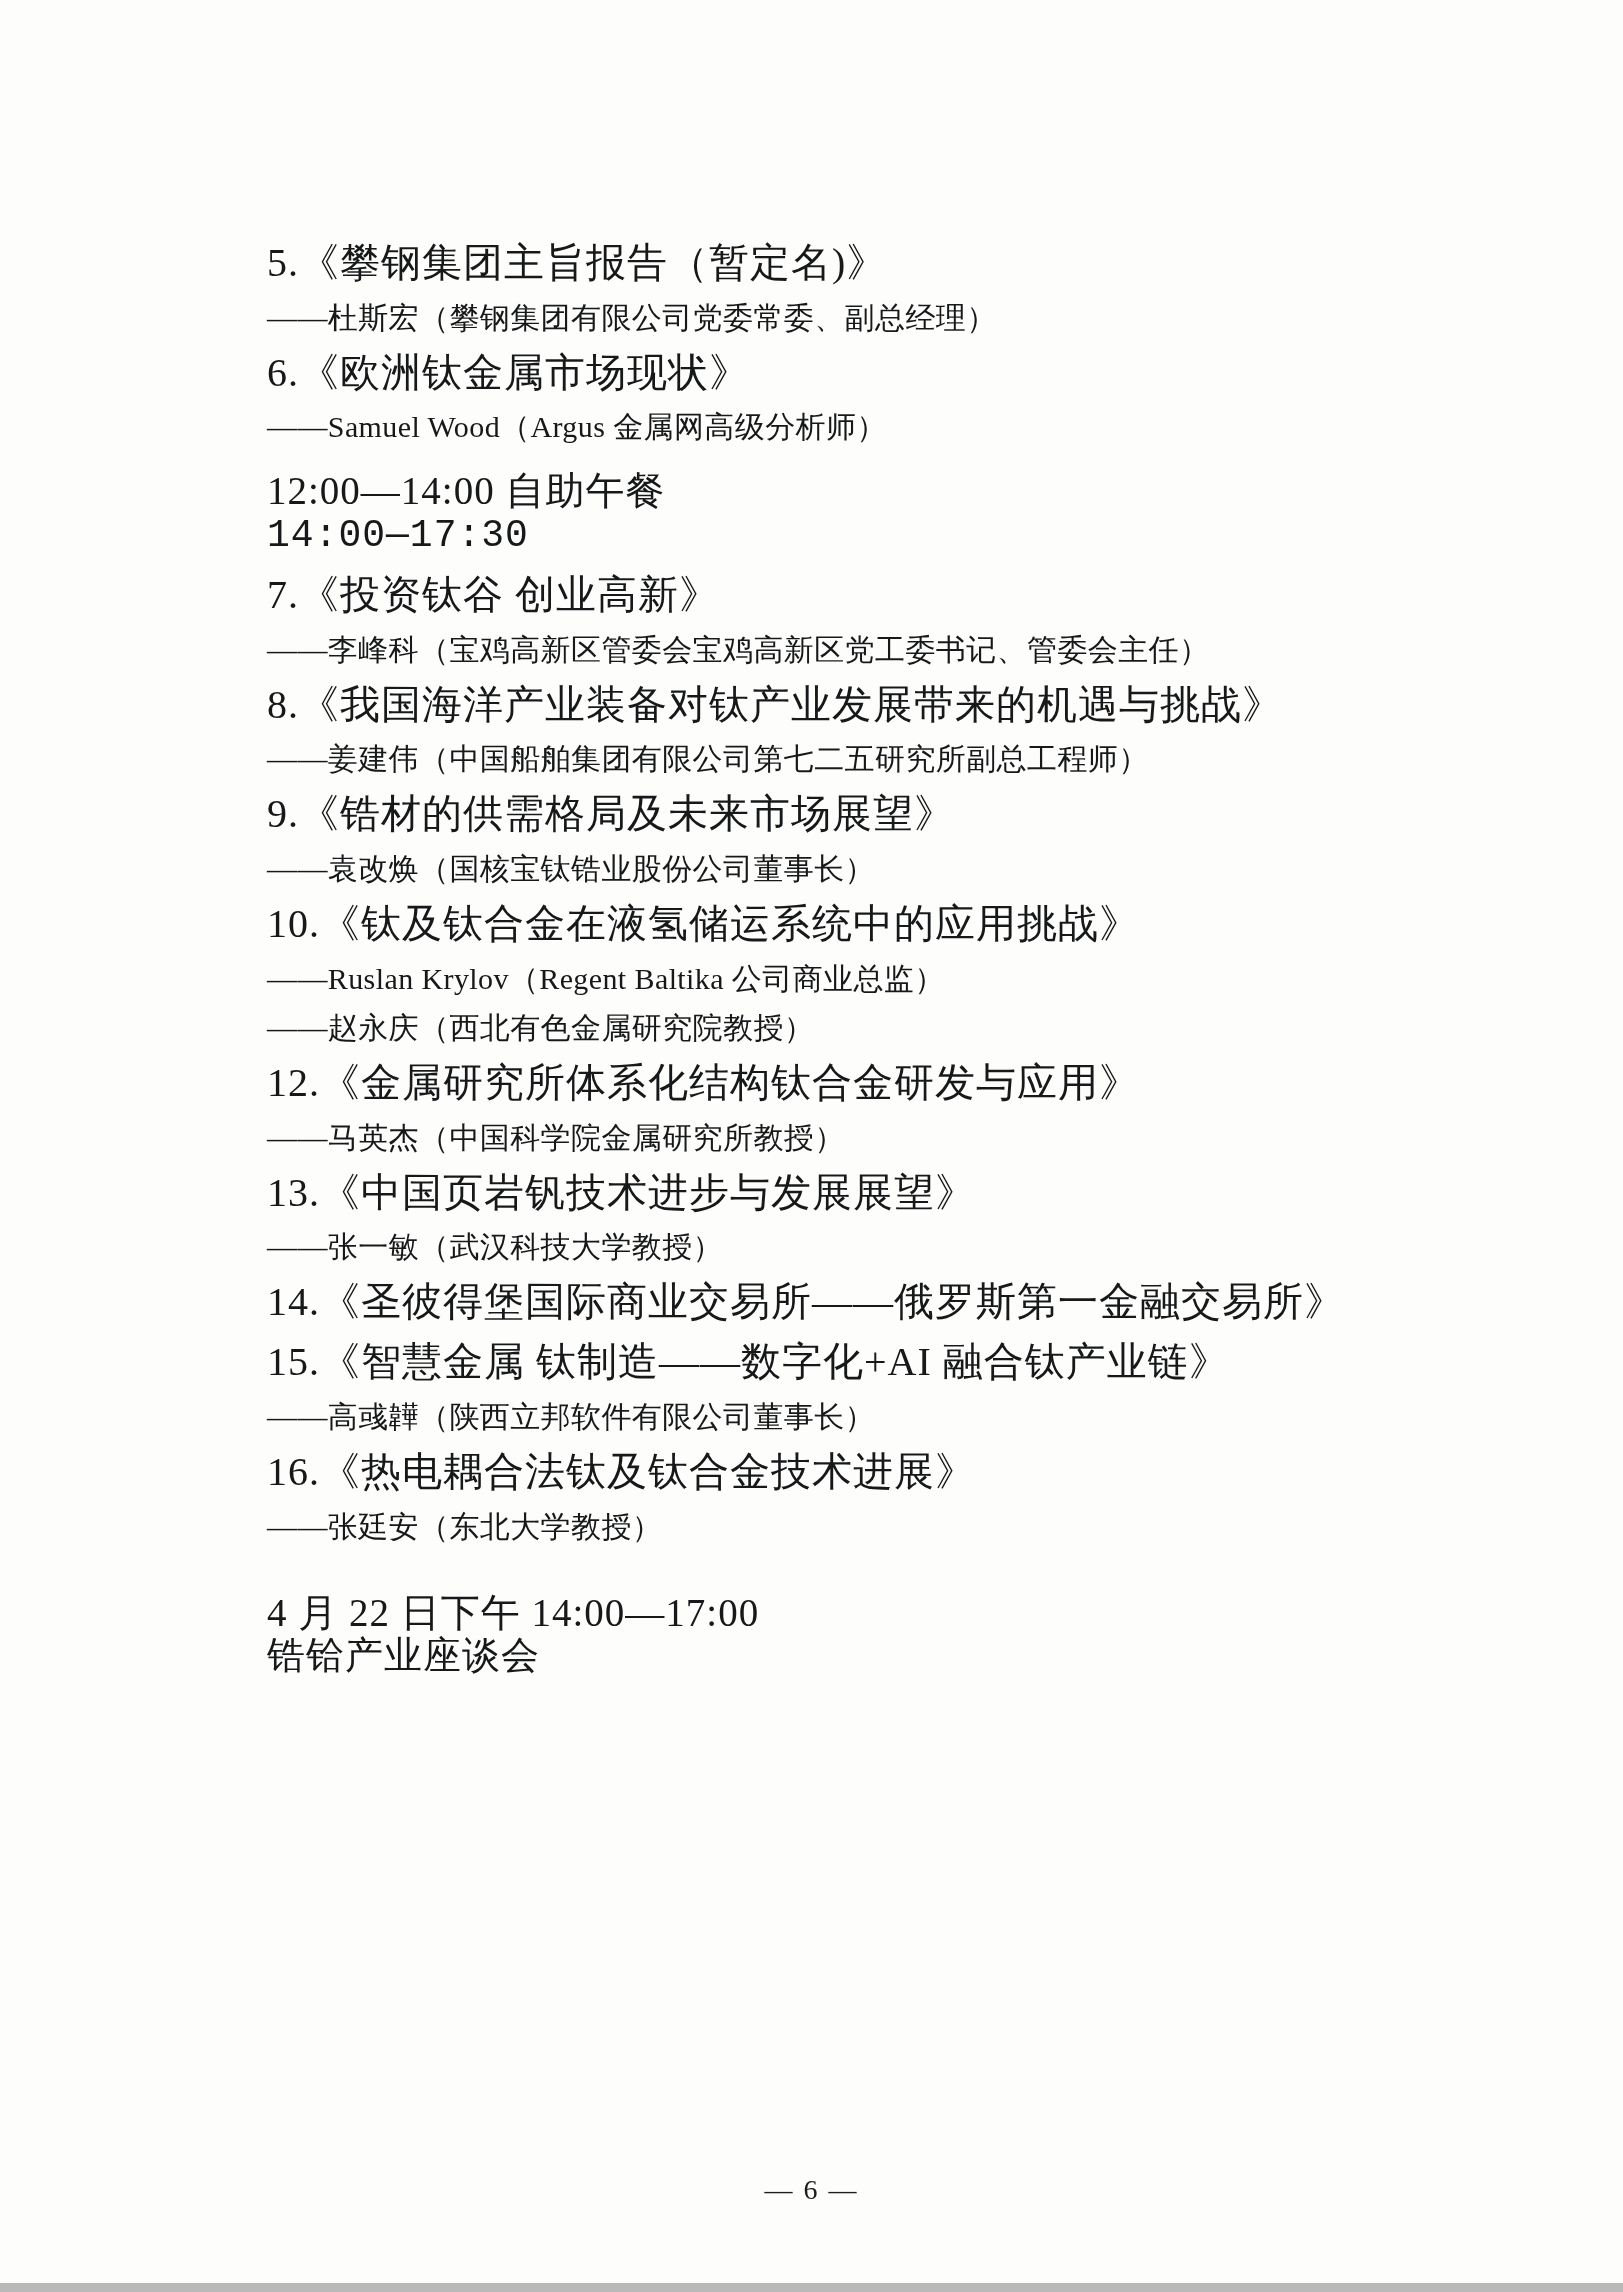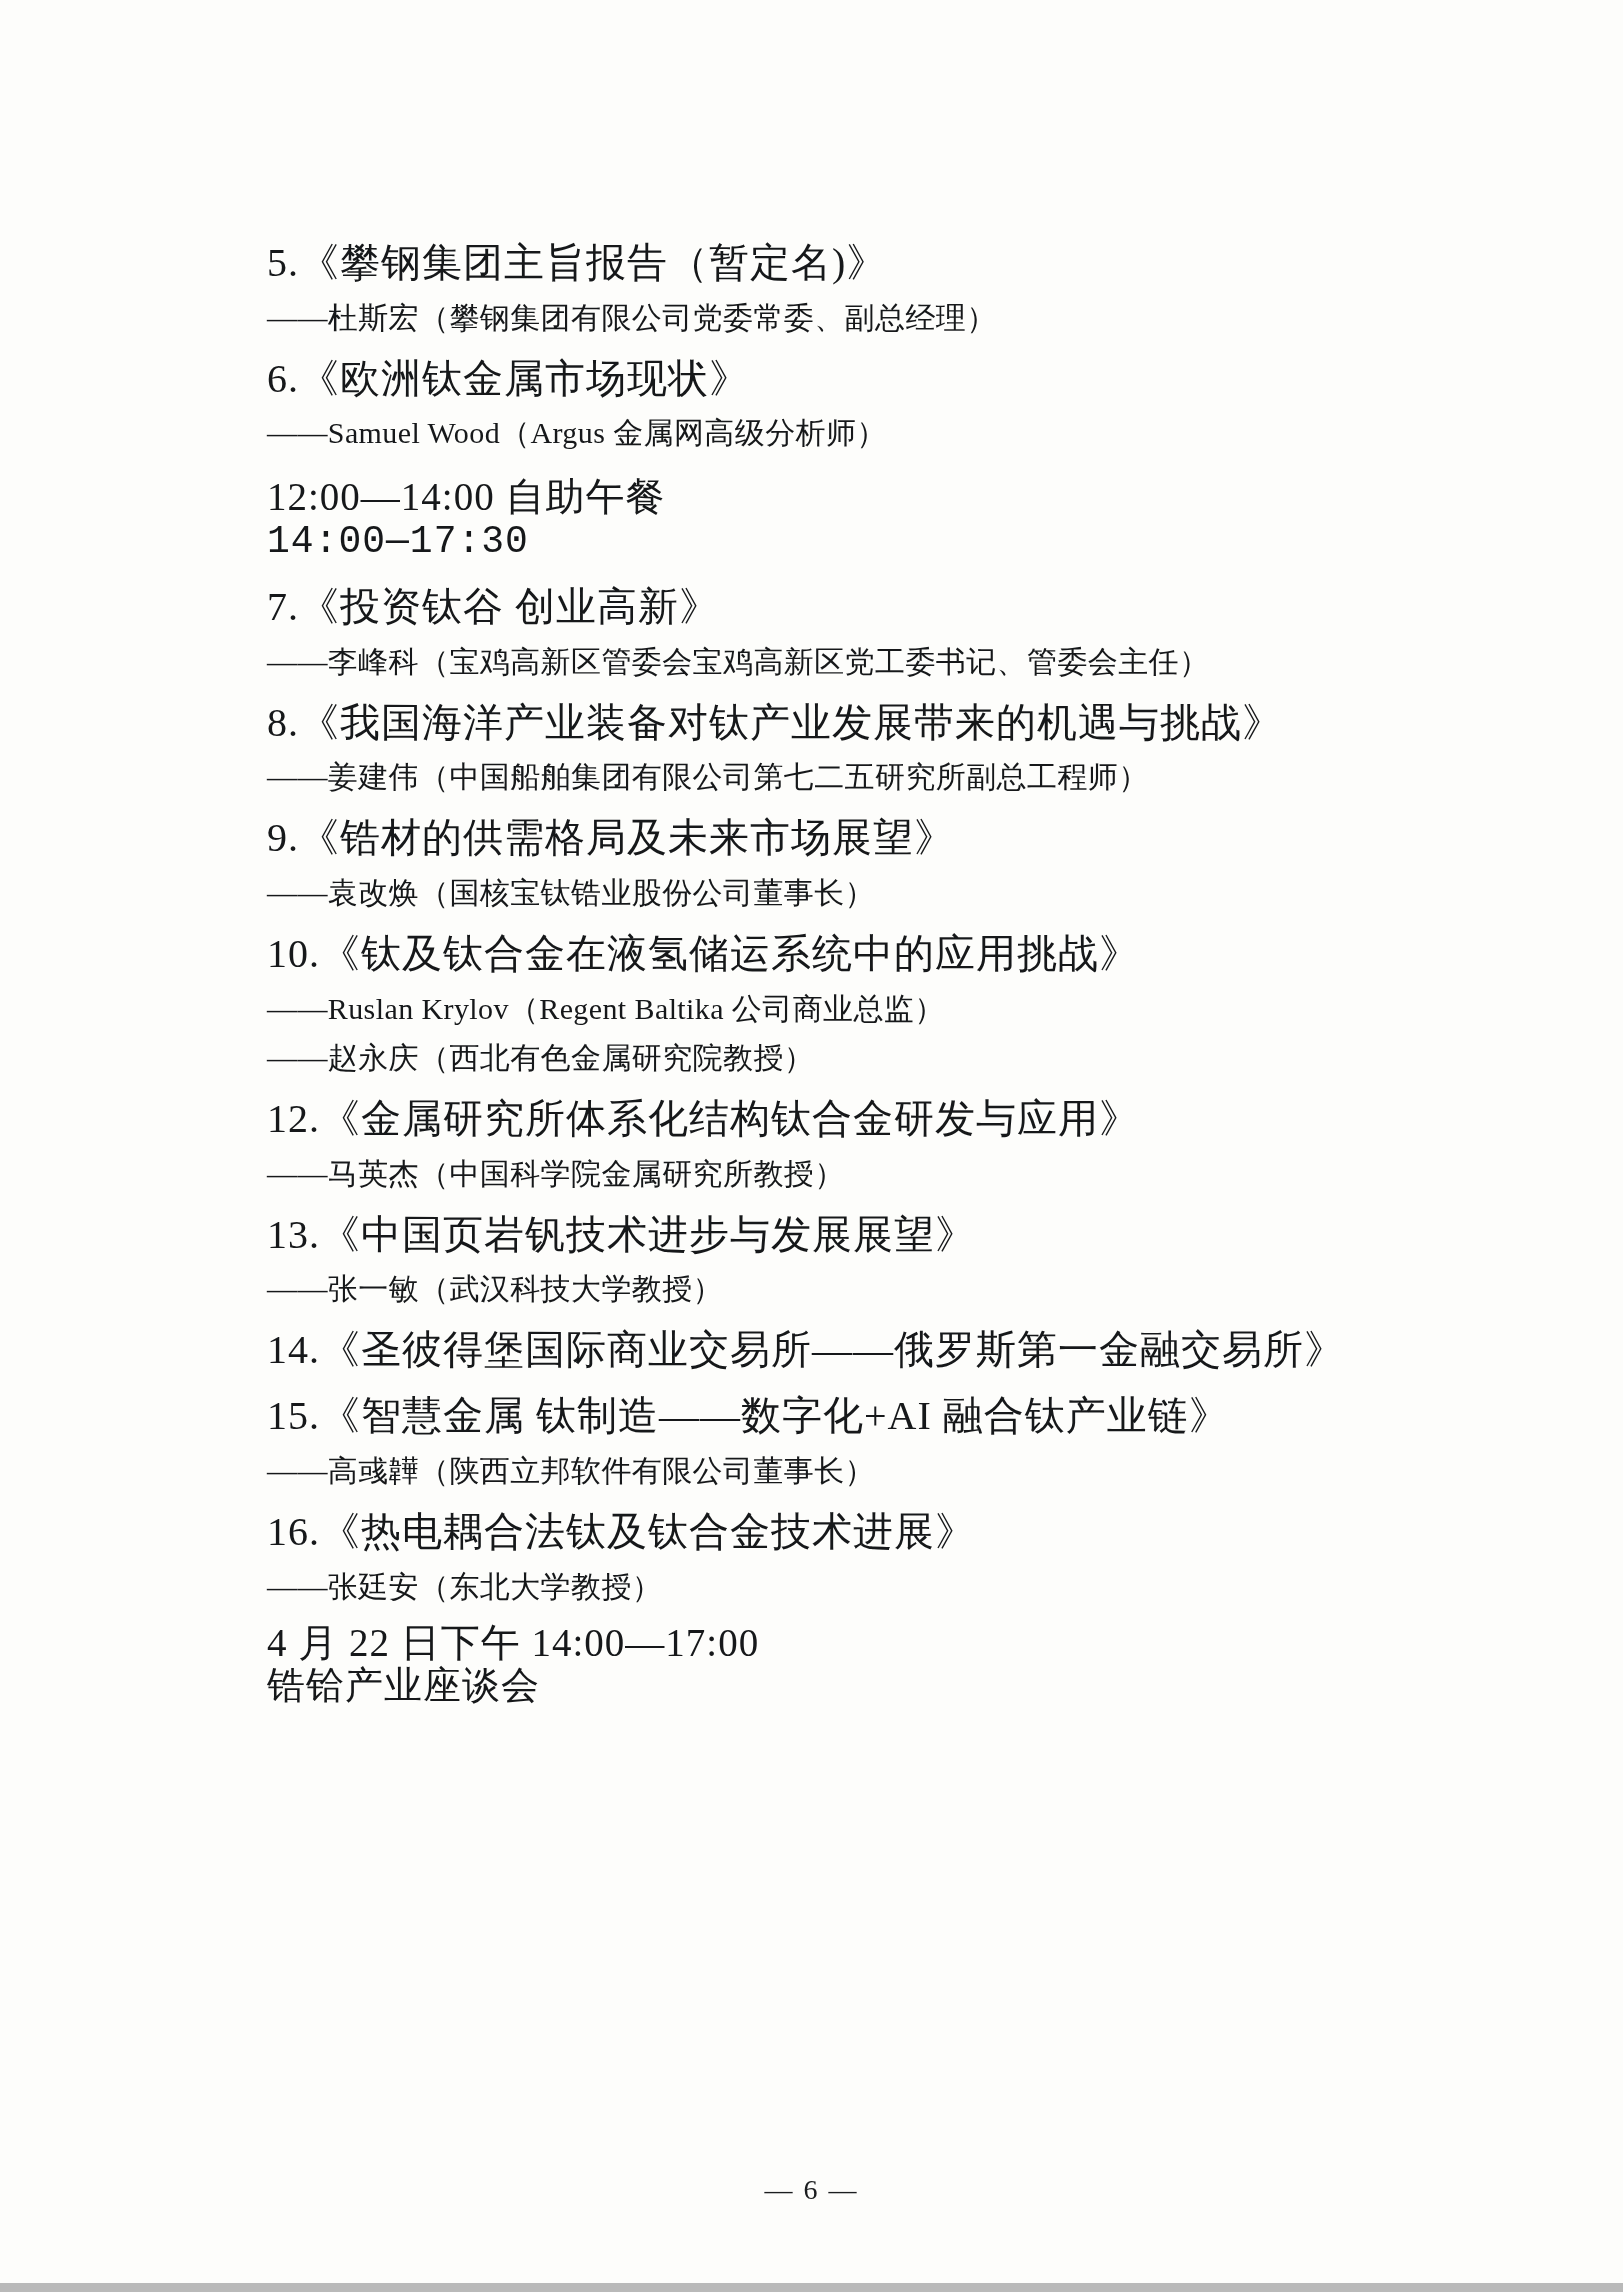--- a/index.html
+++ b/index.html
@@ -19,21 +19,21 @@
   }
   .content {
     position: absolute;
     left: 267px;
     top: 243px;
     width: 1127px;
   }
   .title-line {
     font-size: 40px;
     line-height: 1.0;
-    margin-top: 26px;
+    margin-top: 20px;
     white-space: nowrap;
     letter-spacing: 1px;
   }
   .title-line:first-child { margin-top: 0; }
   .speaker-line {
     font-size: 30px;
     line-height: 1.0;
     margin-top: 19.6px;
     text-align: left;
     white-space: nowrap;
@@ -50,21 +50,21 @@
     font-size: 38px;
     line-height: 1.0;
     margin-top: 7px;
     white-space: nowrap;
     letter-spacing: 1px;
     font-family: Liberation Mono, monospace;
   }
   .session-head {
     font-size: 39px;
     line-height: 1.0;
-    margin-top: 21px;
+    margin-top: 51px;
     white-space: nowrap;
     letter-spacing: 1px;
   }
   .footer {
     position: absolute;
     left: 0;
     right: 0;
     top: 2174px;
     text-align: center;
     font-size: 28px;

